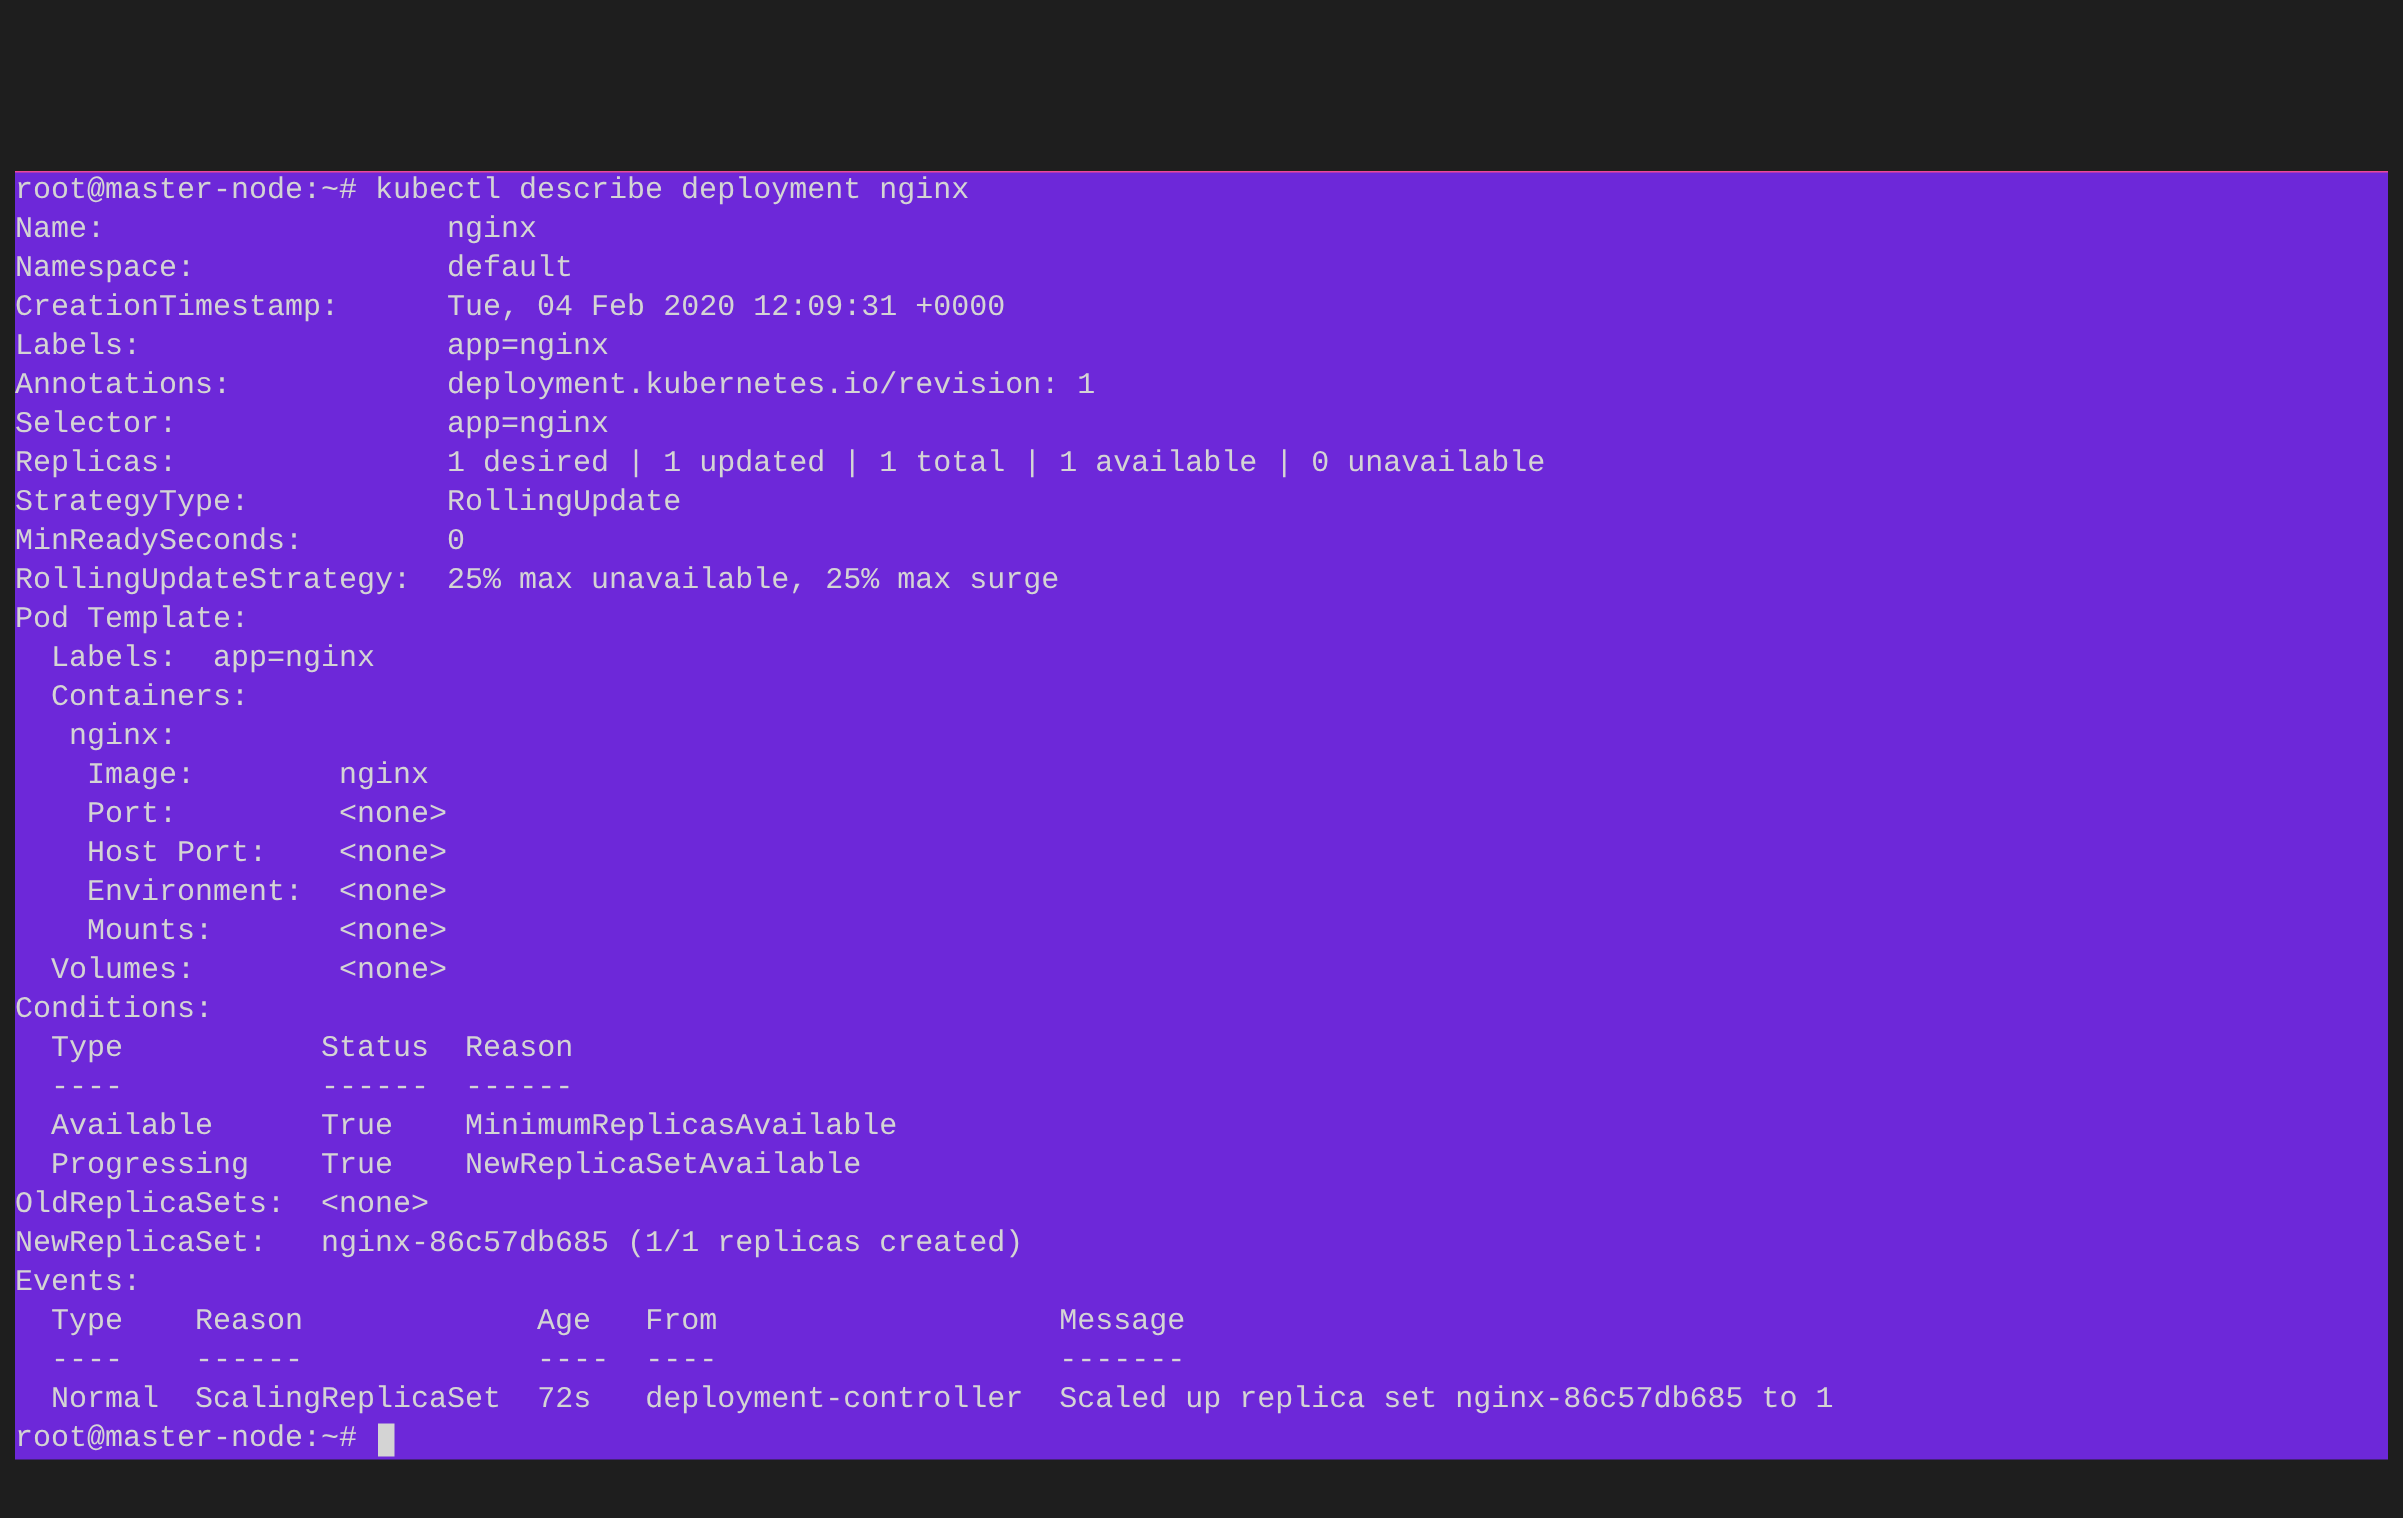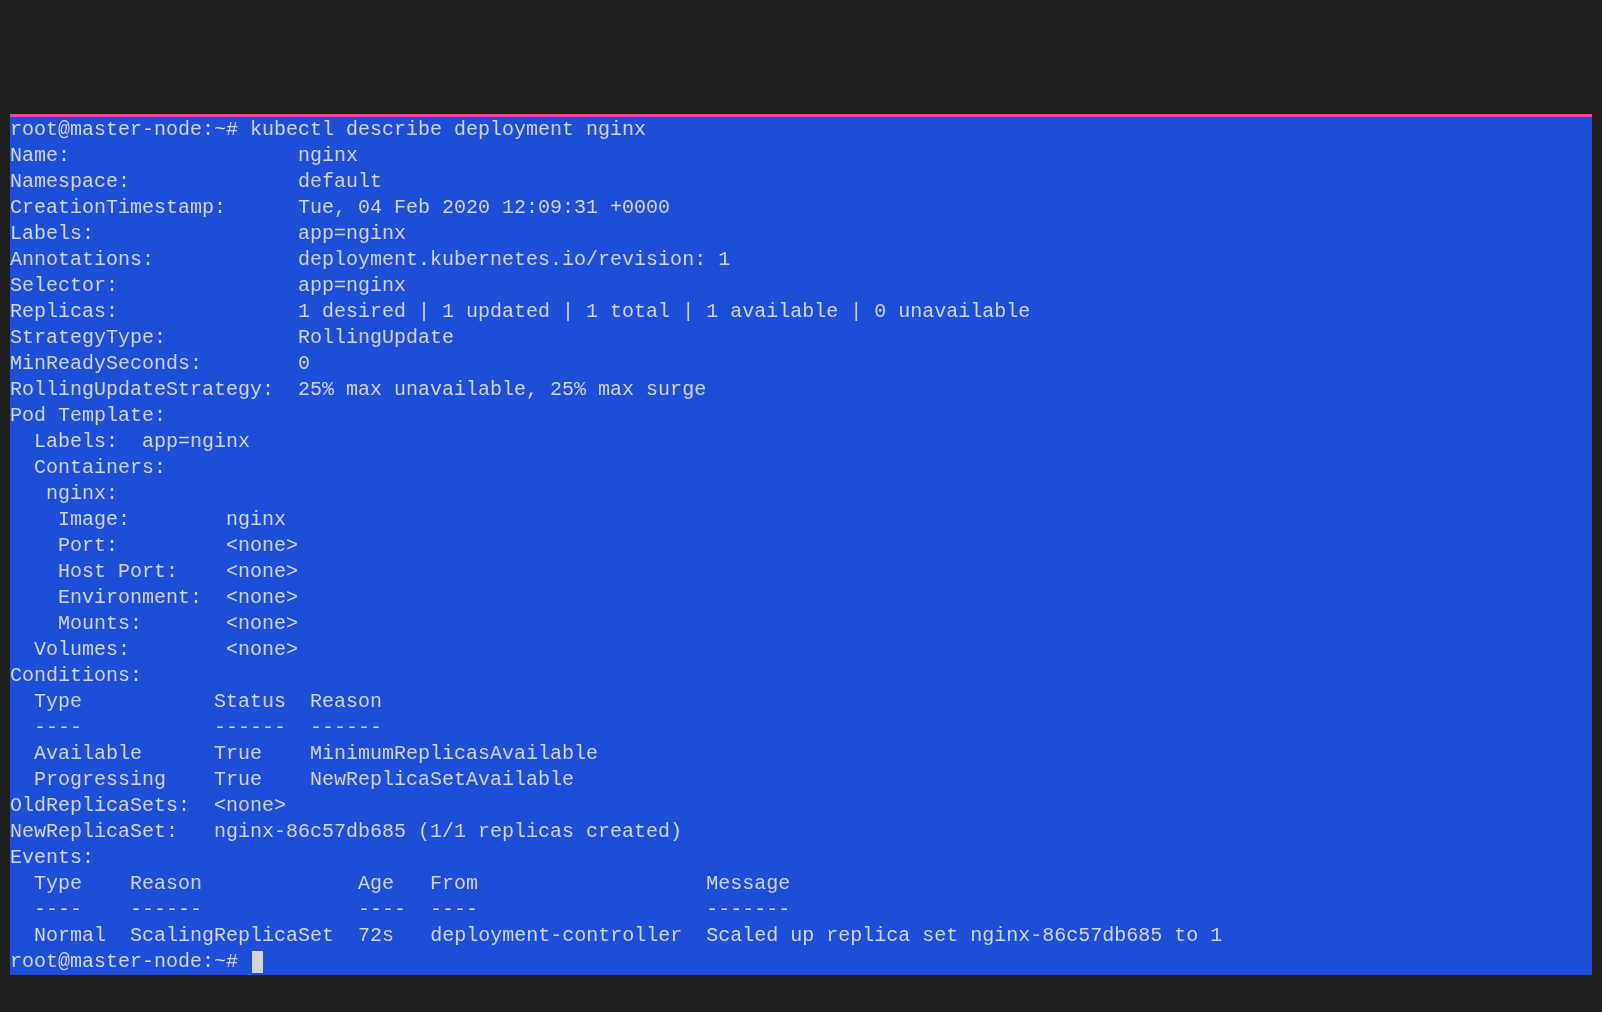--- a/index.html
+++ b/index.html
@@ -11,22 +11,22 @@
       background-color: #1e1e1e;
       color: #d4d4d4;
       font-family: 'Menlo', 'Monaco', 'Consolas', 'Courier New', monospace;
       font-size: 20px;
       line-height: 1.3;
       padding: 10px;
       white-space: pre;
       overflow-x: auto;
     }
     .terminal {
-      background-color: #1d4ed8;
-      border-top: 3px solid #ec4899;
+      background-color: #6d28d9;
+      border-top: 1px solid #ec4899;
     }
     .cursor {
       display: inline-block;
       width: 11px;
       height: 22px;
       background-color: #d4d4d4;
       vertical-align: text-bottom;
       margin-left: 2px;
     }
     .line {

